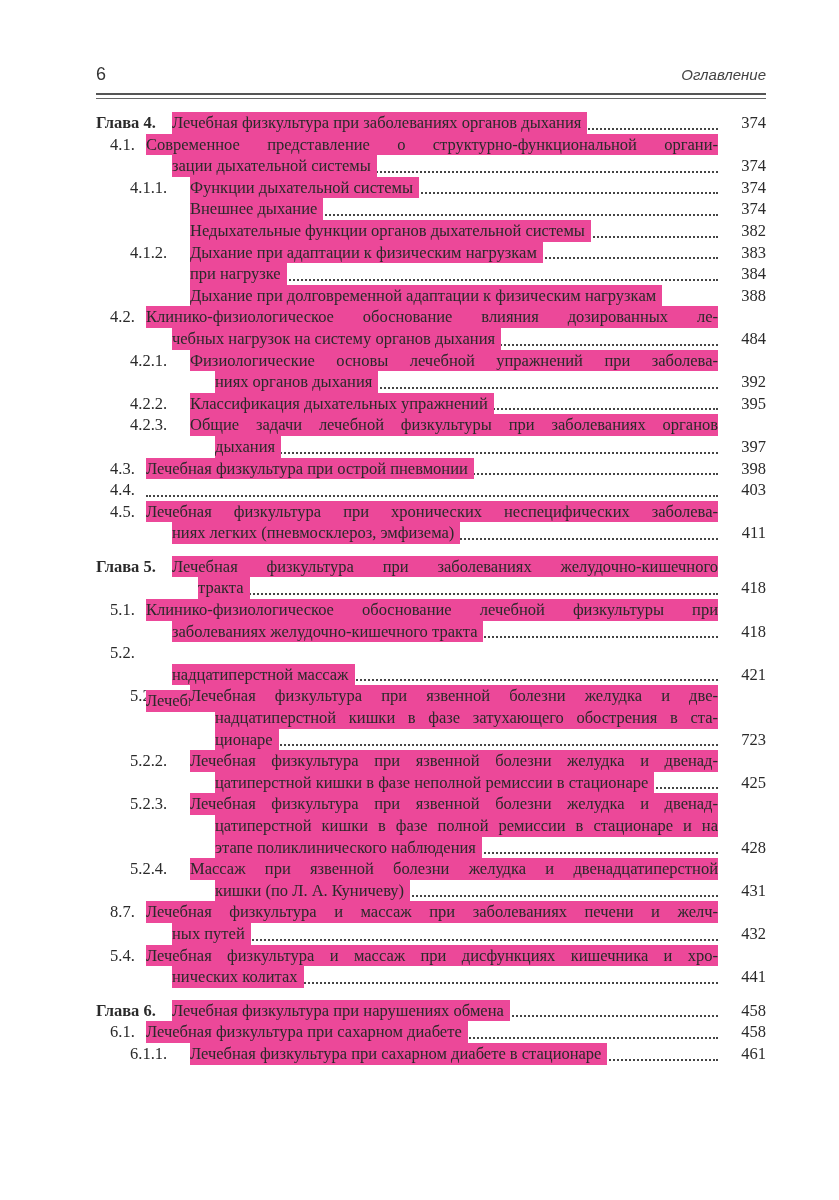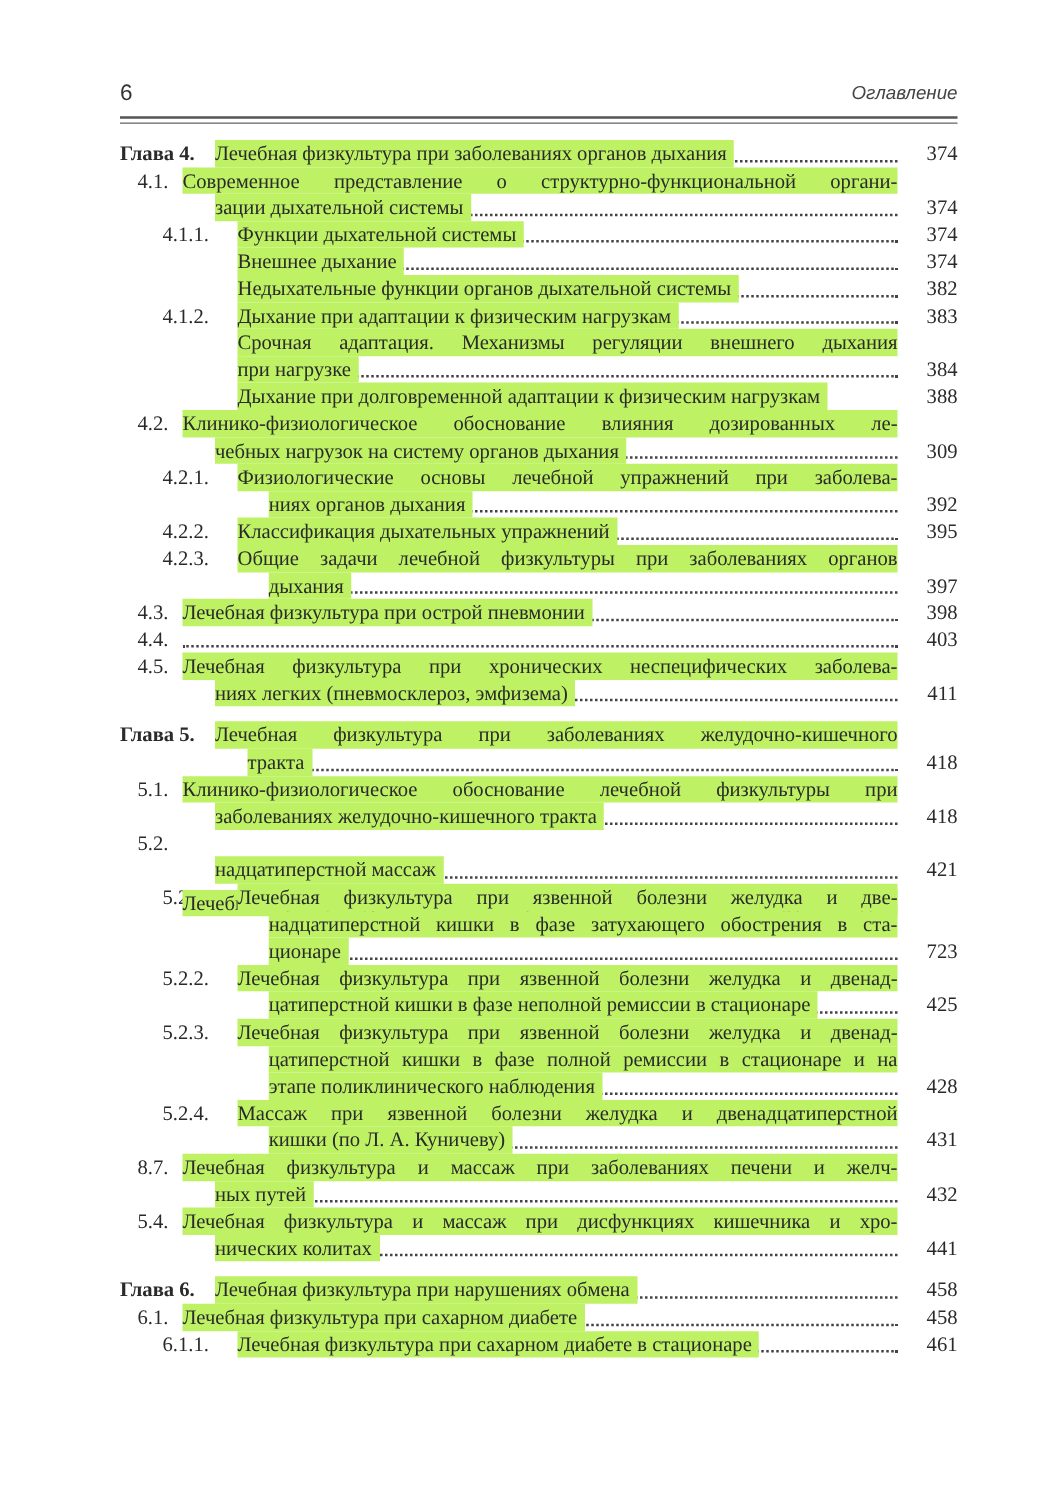--- a/index.html
+++ b/index.html
@@ -7,21 +7,21 @@
          font-family:"Liberation Serif", "DejaVu Serif", serif; color:#2a2a2a; }
   .header { position:absolute; left:96px; top:64px; width:670px; height:24px; }
   .page-num { position:absolute; left:0; top:0; font-family:"Liberation Sans", sans-serif; font-size:18px; color:#333; }
   .running-title { position:absolute; right:0; top:2px; font-family:"Liberation Sans", sans-serif; font-style:italic; font-size:15px; color:#444; }
   .rule-thick { position:absolute; left:96px; top:93px; width:670px; height:2px; background:#555; }
   .rule-thin { position:absolute; left:96px; top:98px; width:670px; height:1px; background:#666; }
   .toc { position:absolute; left:96px; top:112px; width:670px; font-size:16.5px; line-height:21.6px; }
   .entry { position:relative; }
   .entry.gap { margin-top:12px; }
   .line { position:relative; white-space:nowrap; height:21.6px; }
-  .line .txt { position:relative; background:#bef264; z-index:1; }
+  .line .txt { position:relative; background:#ec4899; z-index:1; }
   .line .lead { position:absolute; left:0; right:48px; bottom:4px; border-bottom:2px dotted #444; height:0; z-index:0; }
   .line .pg { position:absolute; right:0; top:0; width:40px; text-align:right; }
   .lab { font-weight:bold; }
 </style>
 </head>
 <body>
 
 <div class="header">
   <span class="page-num">6</span>
   <span class="running-title">Оглавление</span>
@@ -74,43 +74,40 @@
     <div class="entry">
       <div class="line">
         <span class="" style="position: absolute; left: 34px; top: 0px;">4.1.2.</span>
         <span class="lead" style="left: 94px;"></span>
         <span class="txt" style="position: absolute; left: 94px; top: 0px; padding-right: 6px;">Дыхание при адаптации к физическим нагрузкам</span>
         <span class="pg">383</span>
       </div>
     </div>
     <div class="entry">
       <div class="line">
-        <span class="txt" style="position: absolute; left: 94px; top: 0px; padding-right: 0px; width: 528px; text-align: justify; text-align-last: justify; white-space: normal;">Срочная адаптация. Механизмы регуляции внешнего дыхания</span>
-      </div>
-      <div class="line">
         <span class="lead" style="left: 94px;"></span>
         <span class="txt" style="position: absolute; left: 94px; top: 0px; padding-right: 6px;">при нагрузке</span>
         <span class="pg">384</span>
       </div>
     </div>
     <div class="entry">
       <div class="line">
         <span class="txt" style="position: absolute; left: 94px; top: 0px; padding-right: 6px;">Дыхание при долговременной адаптации к физическим нагрузкам</span>
         <span class="pg">388</span>
       </div>
     </div>
     <div class="entry">
       <div class="line">
         <span class="" style="position: absolute; left: 14px; top: 0px;">4.2.</span>
         <span class="txt" style="position: absolute; left: 50px; top: 0px; padding-right: 0px; width: 572px; text-align: justify; text-align-last: justify; white-space: normal;">Клинико-физиологическое обоснование влияния дозированных ле-</span>
       </div>
       <div class="line">
         <span class="lead" style="left: 76px;"></span>
         <span class="txt" style="position: absolute; left: 76px; top: 0px; padding-right: 6px;">чебных нагрузок на систему органов дыхания</span>
-        <span class="pg">309</span>
+        <span class="pg">484</span>
       </div>
     </div>
     <div class="entry">
       <div class="line">
         <span class="" style="position: absolute; left: 34px; top: 0px;">4.2.1.</span>
         <span class="txt" style="position: absolute; left: 94px; top: 0px; padding-right: 0px; width: 528px; text-align: justify; text-align-last: justify; white-space: normal;">Физиологические основы лечебной упражнений при заболева-</span>
       </div>
       <div class="line">
         <span class="lead" style="left: 119px;"></span>
         <span class="txt" style="position: absolute; left: 119px; top: 0px; padding-right: 6px;">ниях органов дыхания</span>

